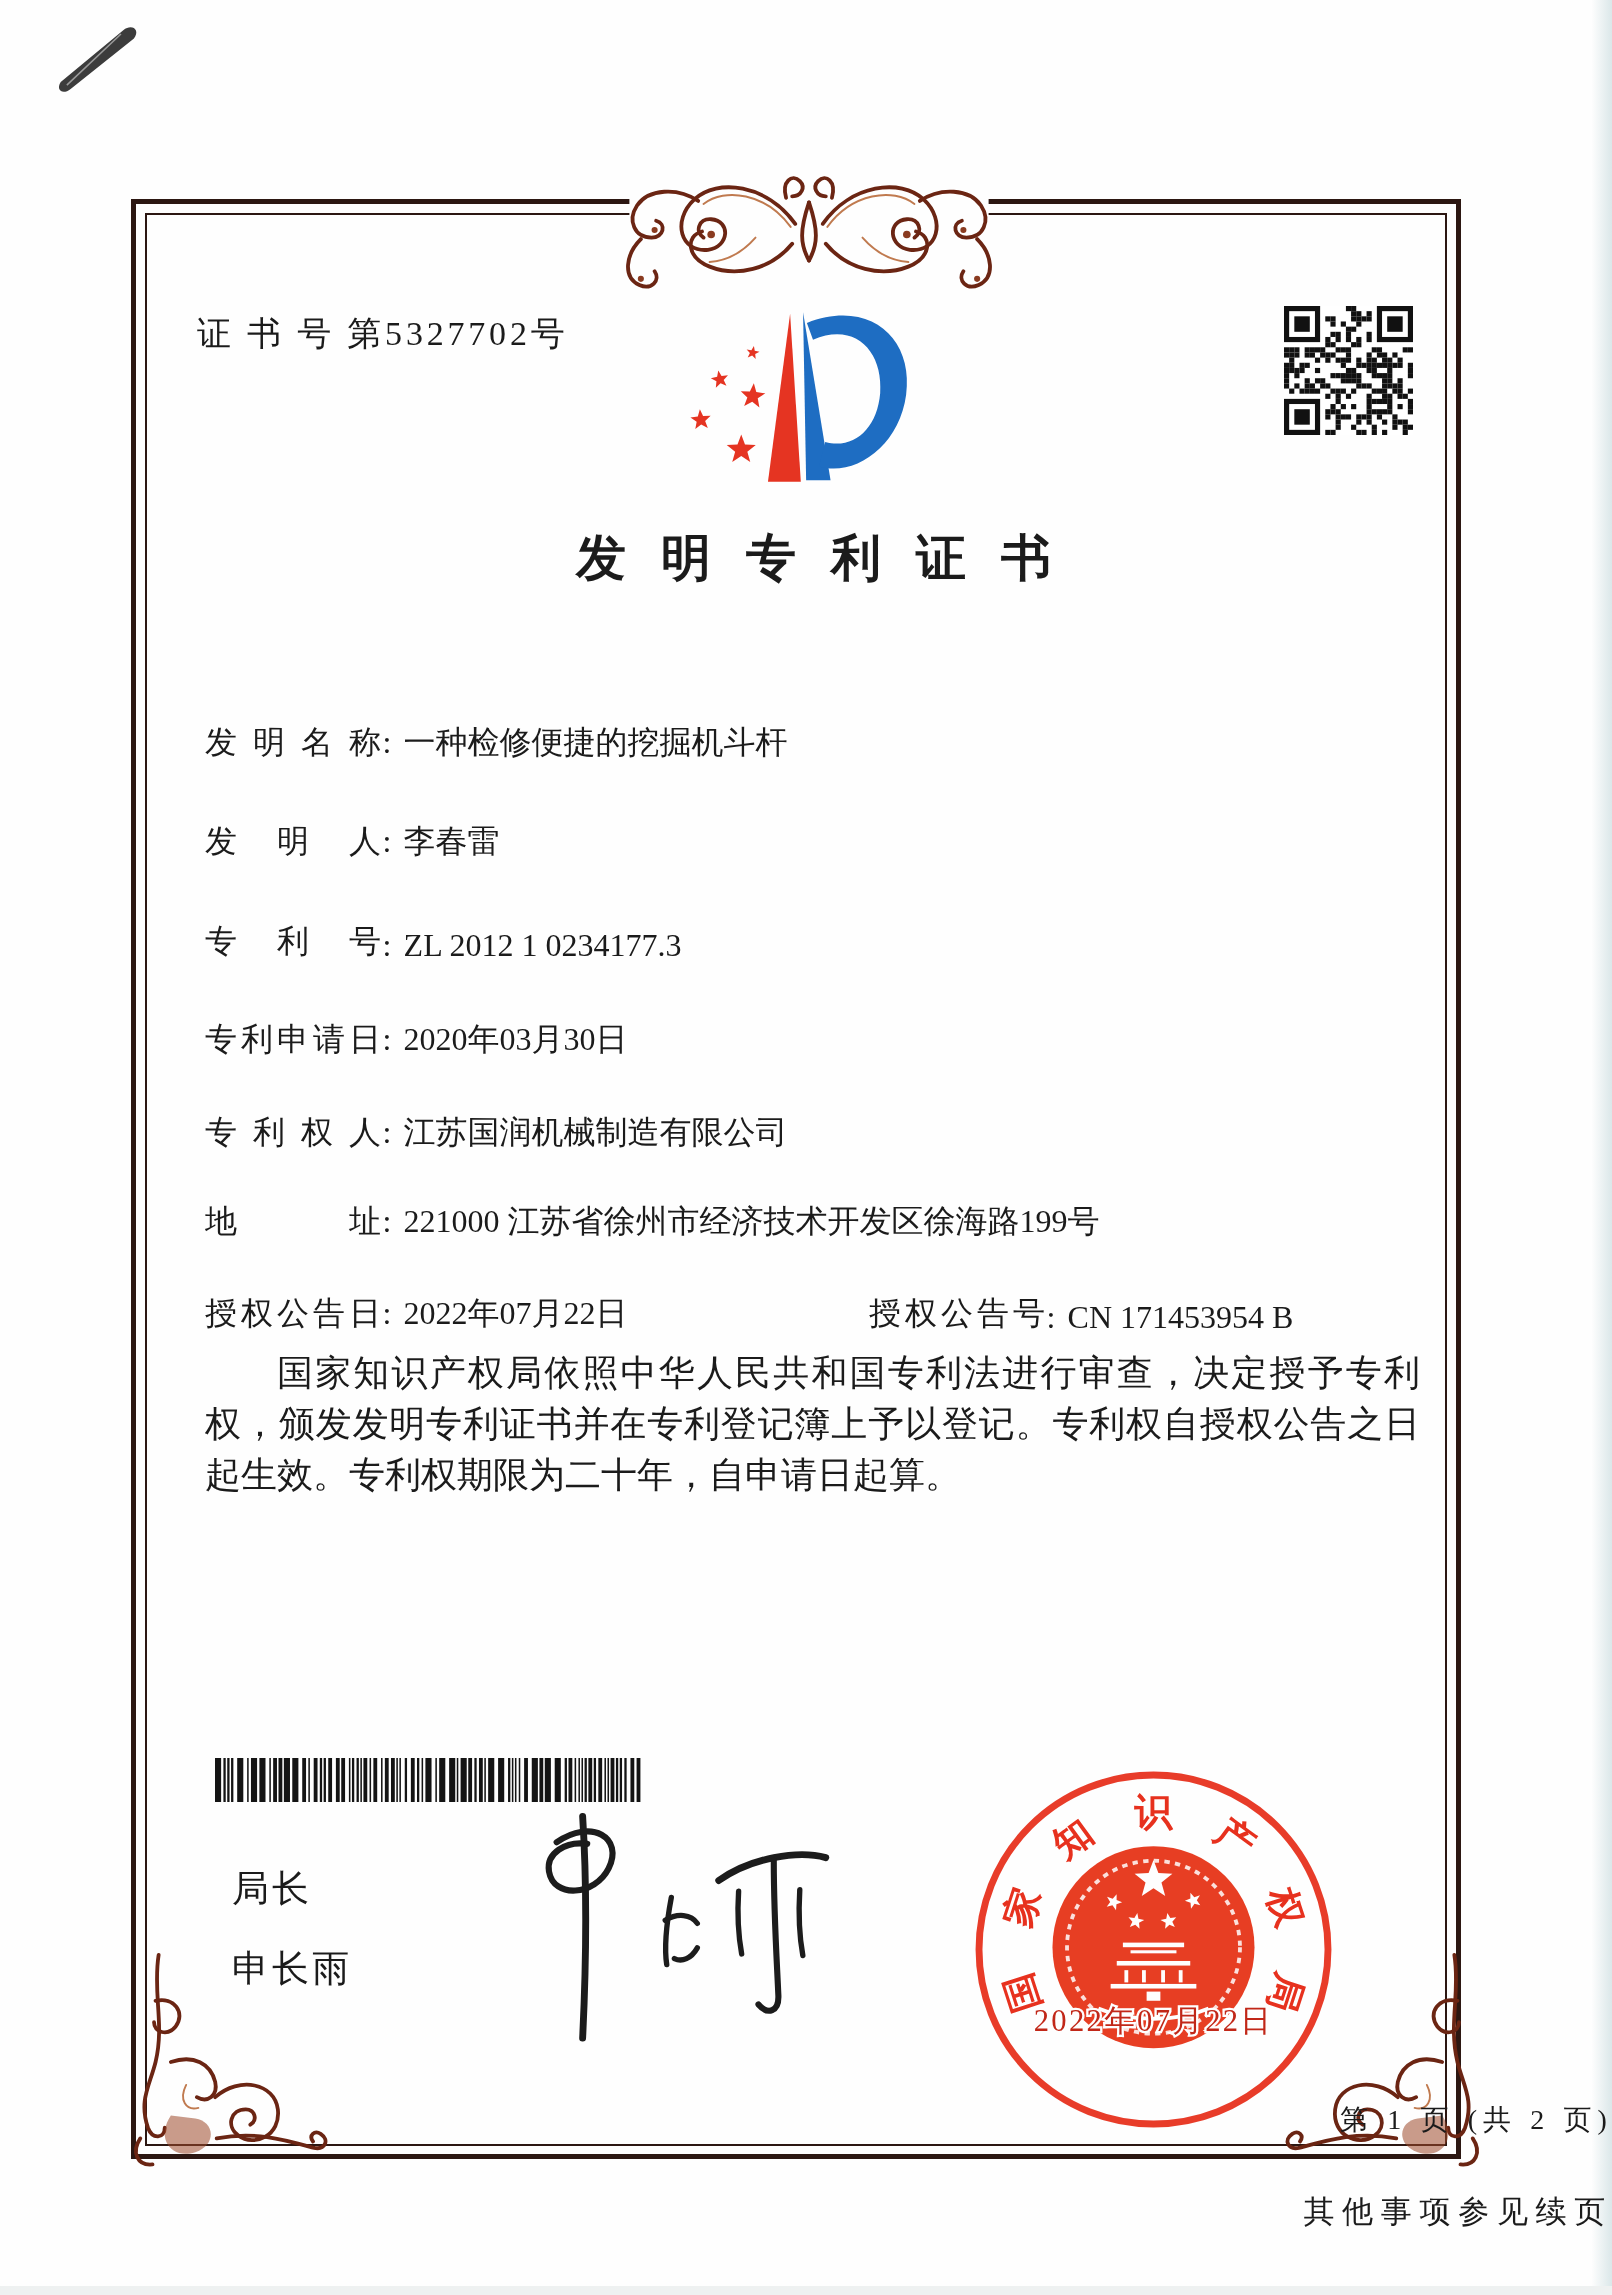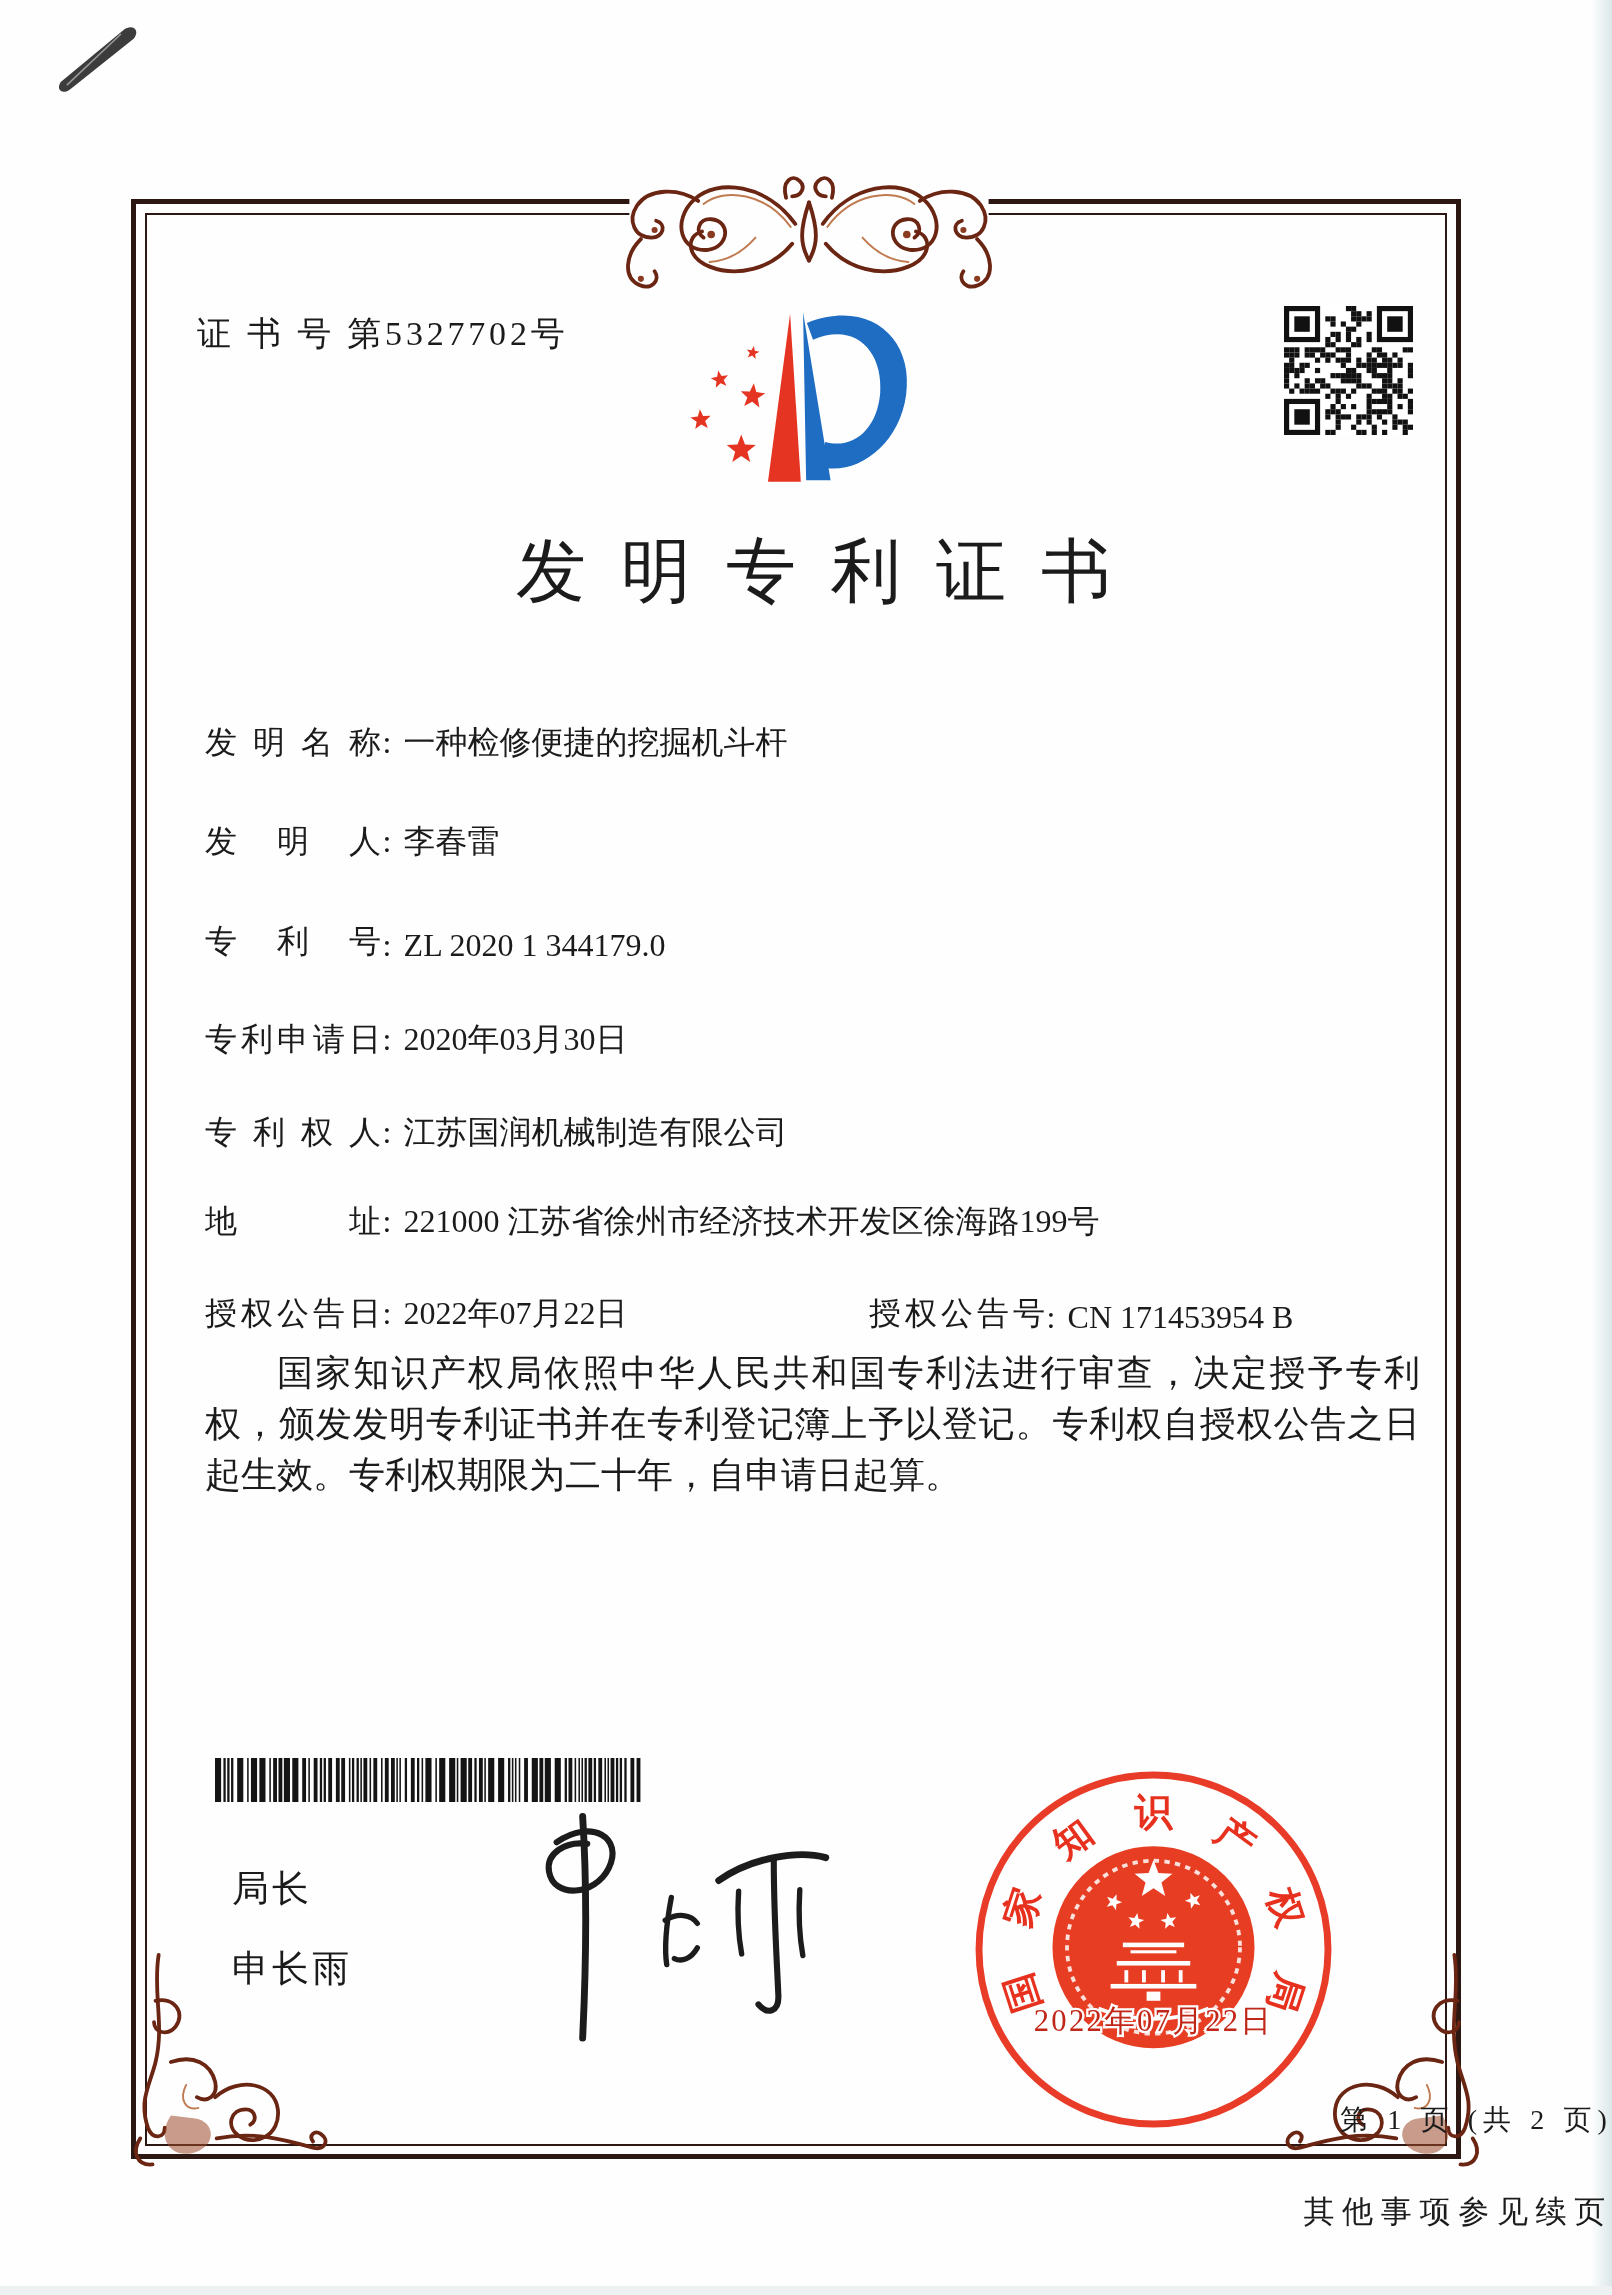--- a/index.html
+++ b/index.html
@@ -20,22 +20,22 @@
 
   
   .frame-outer { left:131px; top:199px; width:1330px; height:1960px; border:5.4px solid #2c1712; }
   .frame-inner { left:145px; top:213px; width:1302px; height:1933px; border:2.3px solid #2c1712; }
 
   .cert-no { left:197px; top:311px; font-size:34px; letter-spacing:3.8px;text-align:right; }
 
   .logo { left:672px; top:297px; width:253px; height:200px; }
   .qr   { left:1284px; top:306px; width:129px; height:129px; }
 
-  .title { left:0; right:0; top:525px; text-align:center; font-size:70px;
-    font-weight:400; letter-spacing:35px; padding-left:49px; }
+  .title { left:0; right:0; top:525px; text-align:center; font-size:50px;
+    font-weight:700; letter-spacing:35px; padding-left:49px; }
 
   .frow { left:205px; width:1240px; font-size:32px; white-space:nowrap; }
   .flabel { display:inline-block; width:176px; text-align:justify; text-align-last:justify;
     vertical-align:bottom; }
   .fcolon { display:inline-block; margin:0 12.2px 0 1.5px; }
   .grant-right { position:absolute; left:664px; top:0; white-space:nowrap; }
 
   .paras { left:205px; top:1348px; width:1215px; font-size:36px; line-height:51px;
     text-align:justify; }
   .paras p { text-indent:2em; }
@@ -359,21 +359,21 @@
 
 <div class="abs title">发明专利证书</div>
 
 <div class="abs frow" style="top:721px">
   <span class="flabel">发明名称</span><span class="fcolon">:</span><span>一种检修便捷的挖掘机斗杆</span>
 </div>
 <div class="abs frow" style="top:820px">
   <span class="flabel">发明人</span><span class="fcolon">:</span><span>李春雷</span>
 </div>
 <div class="abs frow" style="top:920px">
-  <span class="flabel">专利号</span><span class="fcolon">:</span><span>ZL 2020 1 344179.0</span>
+  <span class="flabel">专利号</span><span class="fcolon">:</span><span>ZL 2012 1 0234177.3</span>
 </div>
 <div class="abs frow" style="top:1018px">
   <span class="flabel">专利申请日</span><span class="fcolon">:</span><span>2020年03月30日</span>
 </div>
 <div class="abs frow" style="top:1111px">
   <span class="flabel">专利权人</span><span class="fcolon">:</span><span>江苏国润机械制造有限公司</span>
 </div>
 <div class="abs frow" style="top:1200px">
   <span class="flabel">地址</span><span class="fcolon">:</span><span>221000 江苏省徐州市经济技术开发区徐海路199号</span>
 </div>

